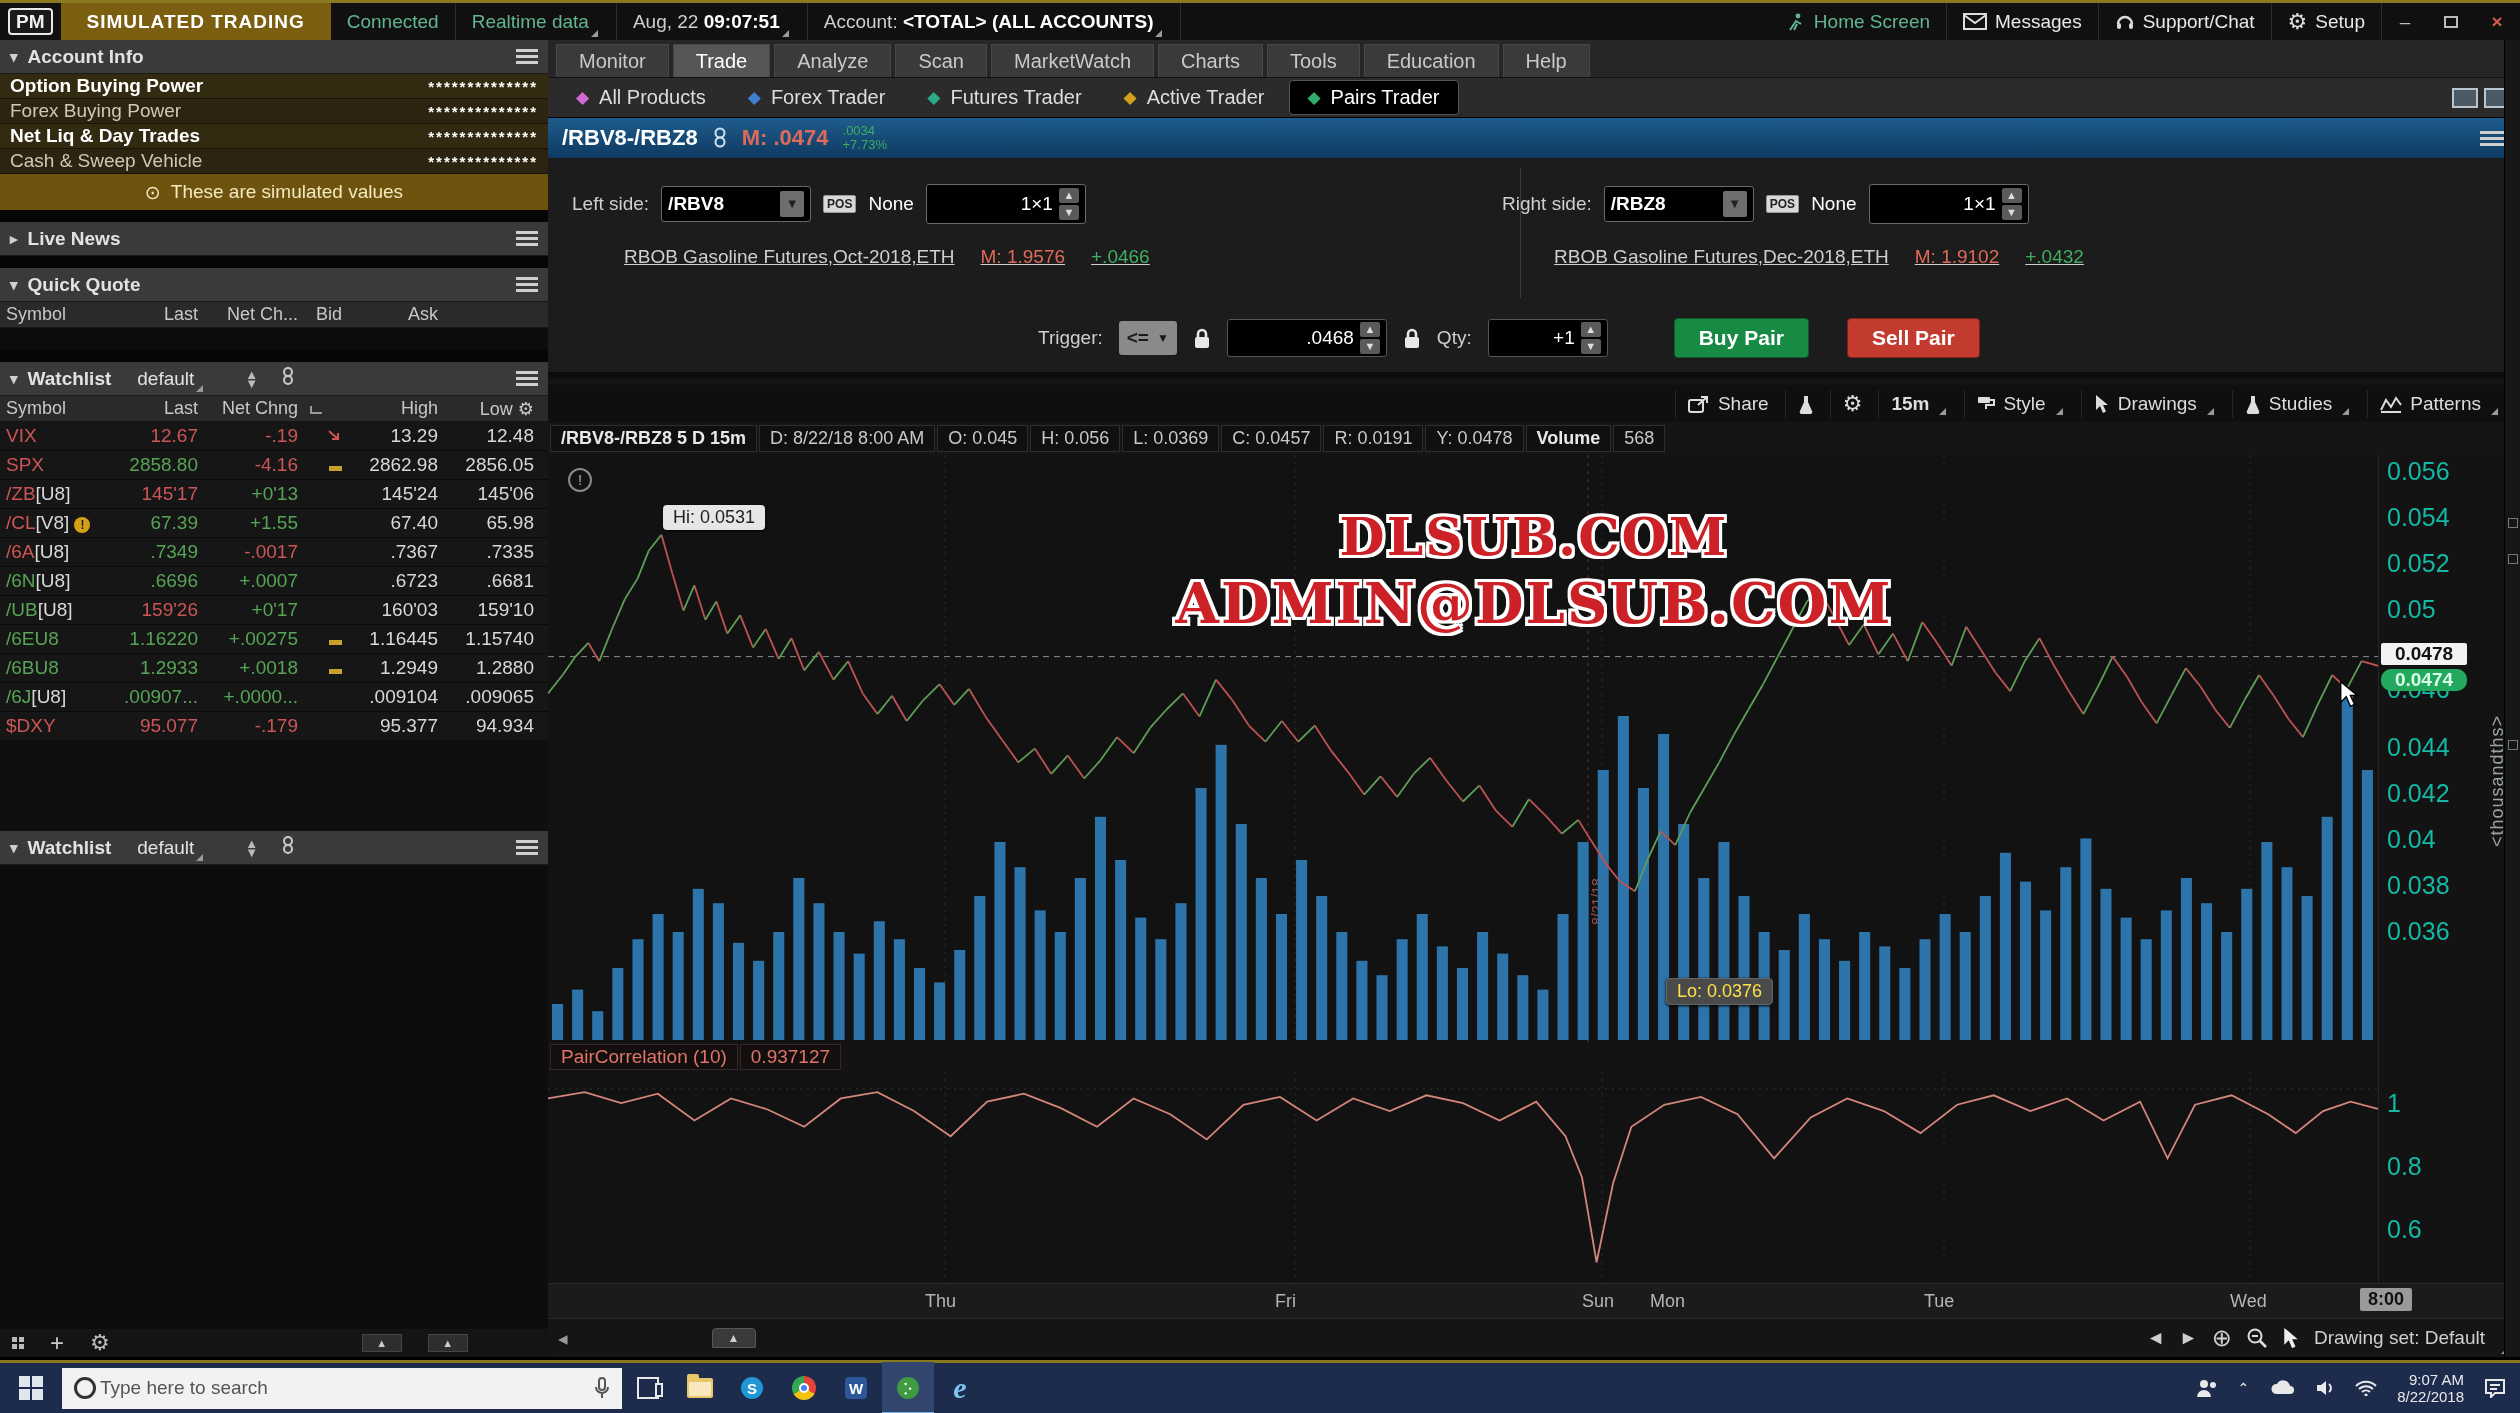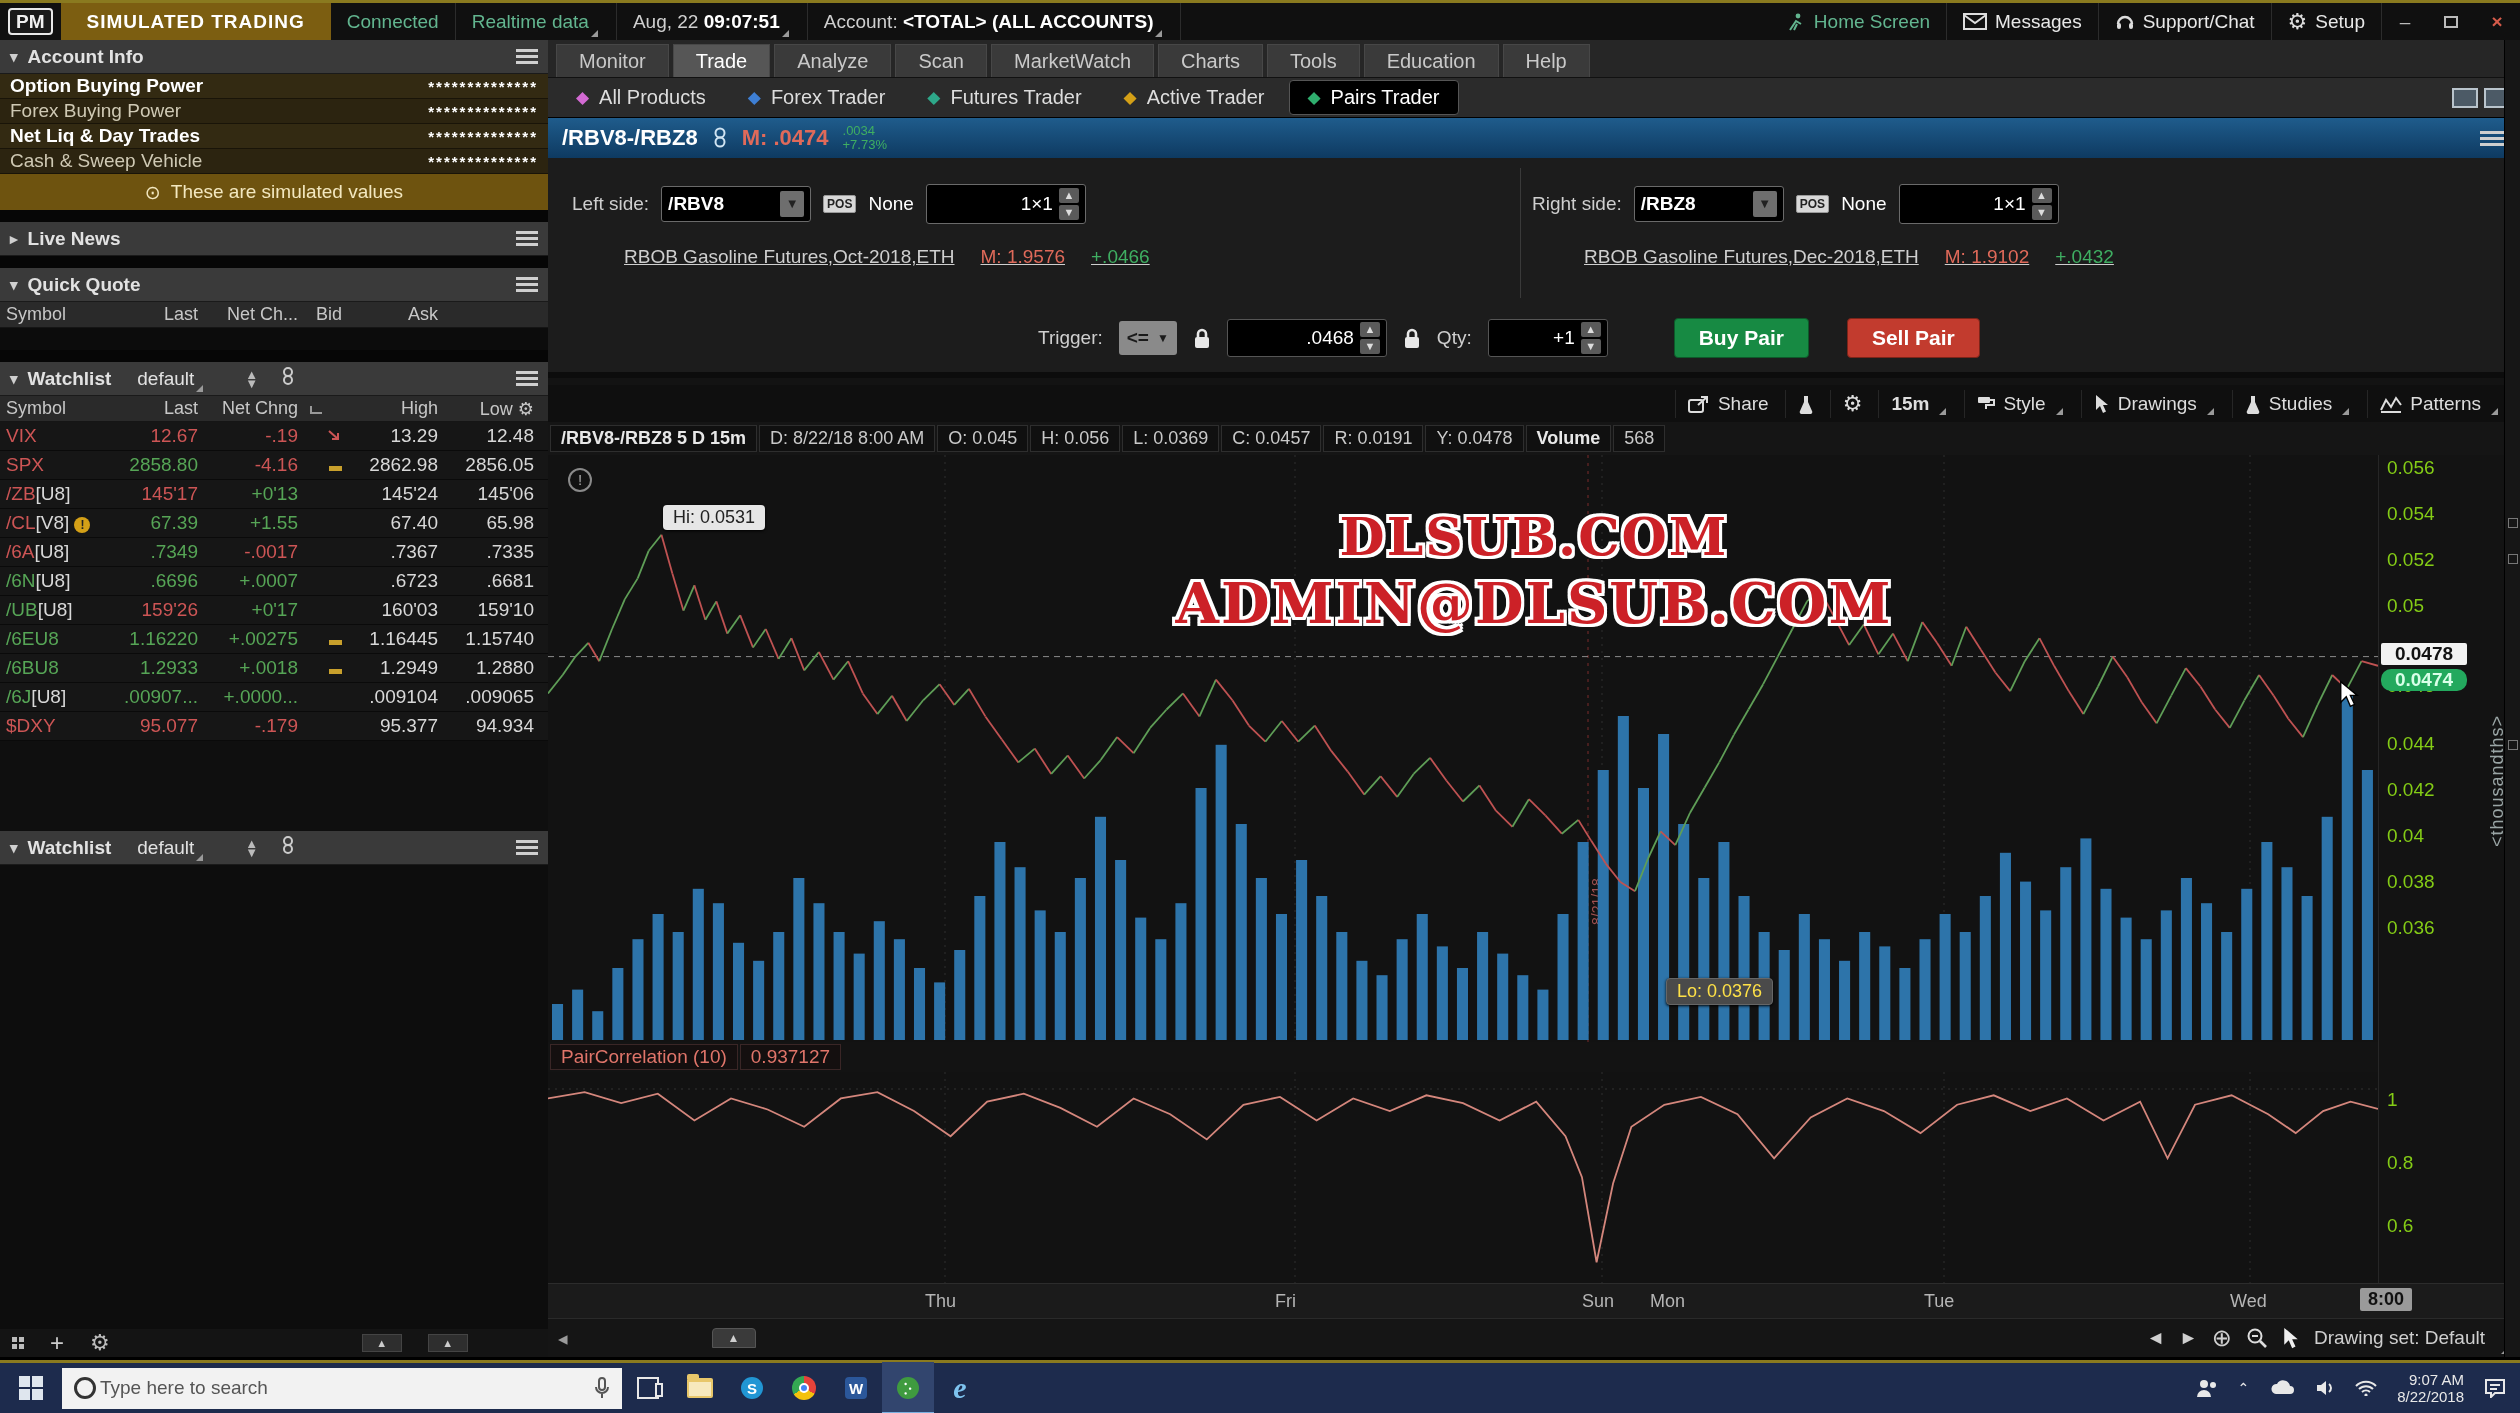--- a/index.html
+++ b/index.html
@@ -75,21 +75,21 @@
   #chart-hdr { height:33px; background:#151515; display:flex; align-items:center; font-size:18px; color:#c9c9c9; padding-left:2px; }
   #chart-hdr .seg { border:1px solid #2e2e2e; background:#101010; height:27px; display:flex; align-items:center; padding:0 10px; margin-right:2px; white-space:nowrap; }
   #chart-hdr .seg.title { font-weight:bold; color:#e8e8e8; }
   #plot { top:415px; left:0; width:1830px; height:587px; background:#121212; }
   #corr-hdr { top:1002px; left:0; width:1830px; height:30px; background:#131313; display:flex; gap:2px; padding-left:2px; align-items:center; }
   #corr-hdr .seg { border:1px solid #3a2626; background:#140f0f; color:#e0756a; height:26px; display:flex; align-items:center; padding:0 10px; font-size:19px; }
   #corrplot { top:1032px; left:0; width:1830px; height:211px; background:#121212; }
   #timeaxis { top:1243px; left:0; width:1972px; height:35px; background:#1b1b1b; border-top:1px solid #2c2c2c; color:#b5b5b5; font-size:18px; }
   #statusbar { top:1278px; left:0; width:1972px; height:39px; background:#151515; border-top:1px solid #2a2a2a; display:flex; align-items:center; color:#cfcfcf; padding:0 10px; gap:14px; }
   #axiscol { top:415px; left:1830px; width:142px; height:828px; background:#131313; border-left:1px solid #262626; }
-  .ylab { position:absolute; left:8px; color:#84cc16; font-size:19px; }
+  .ylab { position:absolute; left:8px; color:#14b8a6; font-size:25px; }
   .curbox { position:absolute; left:2px; width:86px; background:#f2f2f2; color:#111; font-weight:bold; text-align:center; border-radius:2px; font-size:19px; }
   .markbox { position:absolute; left:2px; width:86px; background:#1fa85c; color:#063; color:#0b3; background:#23a95e; color:#d9ffe9; font-weight:bold; text-align:center; border-radius:10px; font-size:19px; }
   #thous { position:absolute; left:108px; top:260px; writing-mode:vertical-rl; transform:rotate(180deg); color:#9aa5a5; font-size:18px; letter-spacing:1px; }
   .tip { position:absolute; background:#e6e6e6; color:#222; border-radius:4px; padding:2px 10px; font-size:18px; box-shadow:0 1px 3px #000; }
   .tip.dark { background:#4a4a4a; color:#fde047; border:1px solid #666; }
   .wm { position:absolute; width:100%; text-align:center; font-family:"DejaVu Serif", serif; font-weight:bold; color:#cc2127;
         text-shadow:-3px -3px 0 #fff,3px -3px 0 #fff,-3px 3px 0 #fff,3px 3px 0 #fff,0 -3px 0 #fff,0 3px 0 #fff,-3px 0 0 #fff,3px 0 0 #fff; }
   #edge-strip { left:2504px; top:40px; width:16px; height:1317px; background:#161616; border-left:1px solid #000; }
   .edge-sq { position:absolute; left:3px; width:10px; height:10px; border:1px solid #777; }
   
@@ -448,21 +448,21 @@
             </span>
           </span>
       </div>
       <div class="desc-row">
         <span>RBOB Gasoline Futures,Oct-2018,ETH</span>
         <span class="red" style="color:#e06a5a">M: 1.9576</span>
         <span class="grn" style="color:#3fae62">+.0466</span>
       </div>
     </div>
     <div class="vdiv"></div>
-    <div class="half" style="left:984px;width:930px">
+    <div class="half" style="left:954px;width:930px">
       <div class="setup-row">
         <span>Right side:</span>
         <span class="dd">
             <span>/RBZ8</span>
             <span class="ddb">▼</span>
           </span>
         <span class="posbadge">POS</span>
         <span style="color:#fff">None</span>
         <span class="ratio">
             <span>1×1</span>

